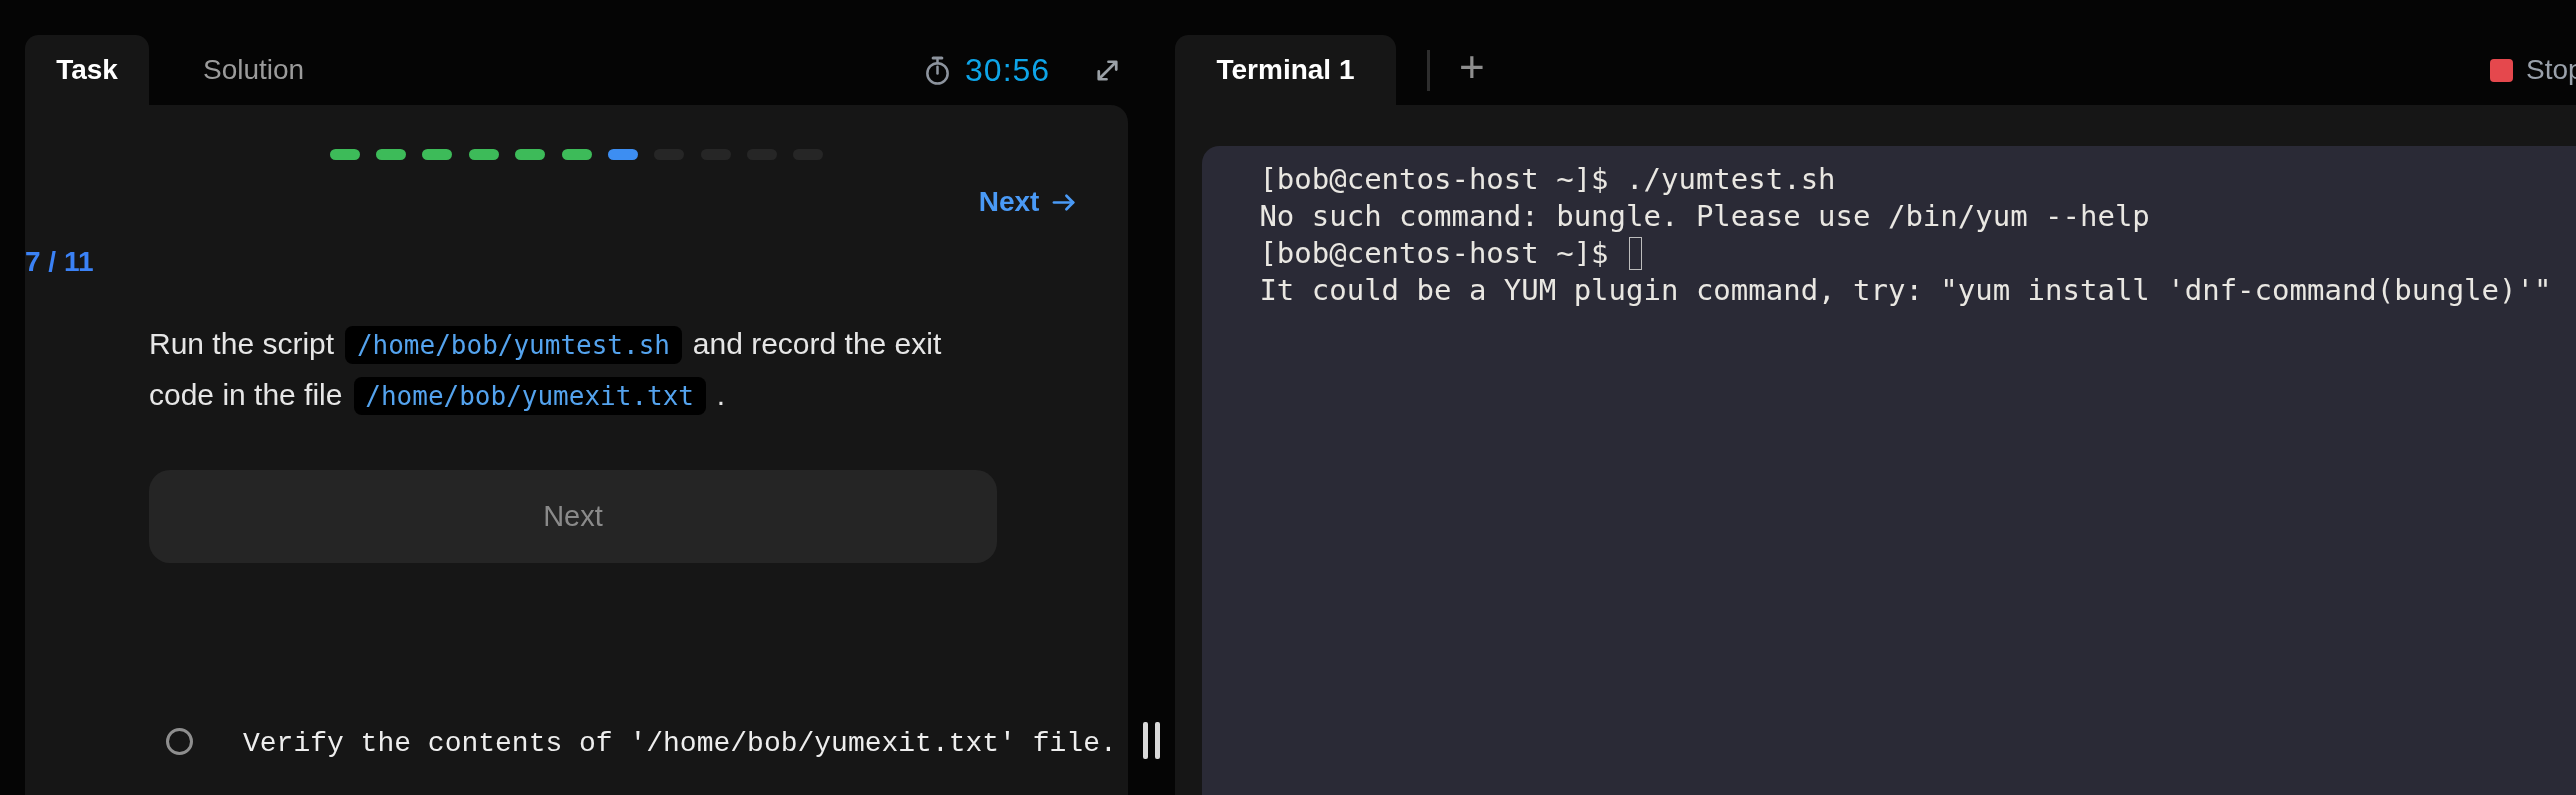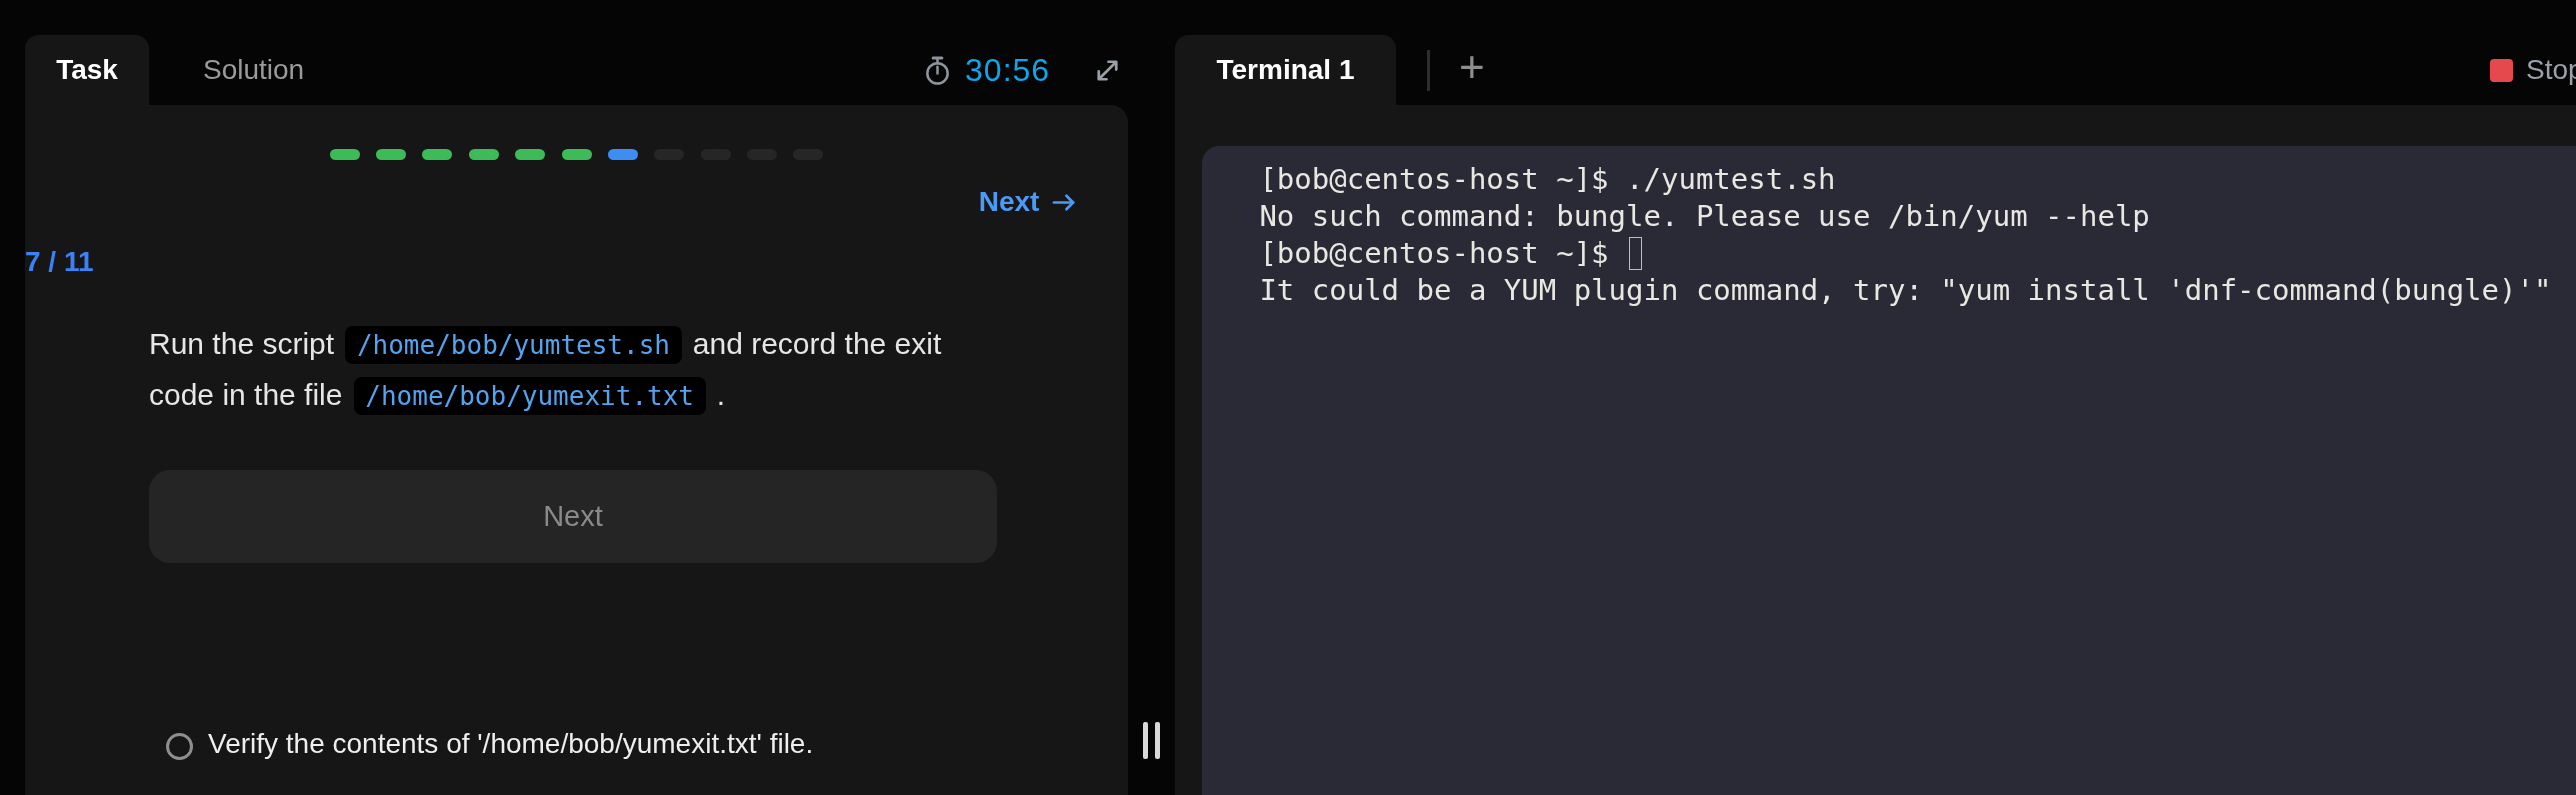--- a/index.html
+++ b/index.html
@@ -31,21 +31,21 @@
     color:#4a9af6;font-size:28px;font-weight:700;cursor:pointer;}
   .progress-label{position:absolute;top:141px;left:0;right:0;text-align:left;
     color:#3b82f6;font-size:28px;font-weight:600;}
   .task-description{position:absolute;top:214px;left:124px;width:859px;
     font-size:30px;line-height:50px;color:#e6e6e6;}
   .chip{font-family:"DejaVu Sans Mono",monospace;font-size:26px;color:#54a3ee;
     background:#000000;border-radius:7.7px;padding:3.9px 11.6px;margin:0 2.9px;white-space:nowrap;}
   .check-button{position:absolute;top:365px;left:124px;width:848px;height:93px;
     border-radius:21px;background:#252525;border:none;color:#8a8a8a;font-size:29px;
     font-family:"Liberation Sans",sans-serif;display:flex;align-items:center;justify-content:center;cursor:pointer;}
-  .verify-row{position:absolute;top:623px;left:141px;display:flex;align-items:flex-end;gap:15px;}
+  .verify-row{position:absolute;top:623px;left:141px;display:flex;align-items:flex-start;gap:50px;font-family:Liberation Mono, monospace;}
   .radio{width:27px;height:27px;border-radius:50%;border:3.9px solid #8e8e8e;
     box-sizing:border-box;background:transparent;cursor:pointer;flex:none;}
   .verify-text{color:#eeeeee;font-size:28px;}
   
   .divider-handle{position:absolute;left:1143px;top:722px;display:flex;gap:7.7px;cursor:col-resize;}
   .divider-handle .bar{width:4.8px;height:37px;background:#d9d9d9;border-radius:1.9px;}
   
   .right-region{position:absolute;left:1175px;top:35px;right:0;bottom:0;}
   .term-tabbar{height:70px;display:flex;align-items:center;position:relative;}
   .tab-terminal{height:70px;width:221px;background:#161616;border-radius:13.5px 13.5px 0 0;

